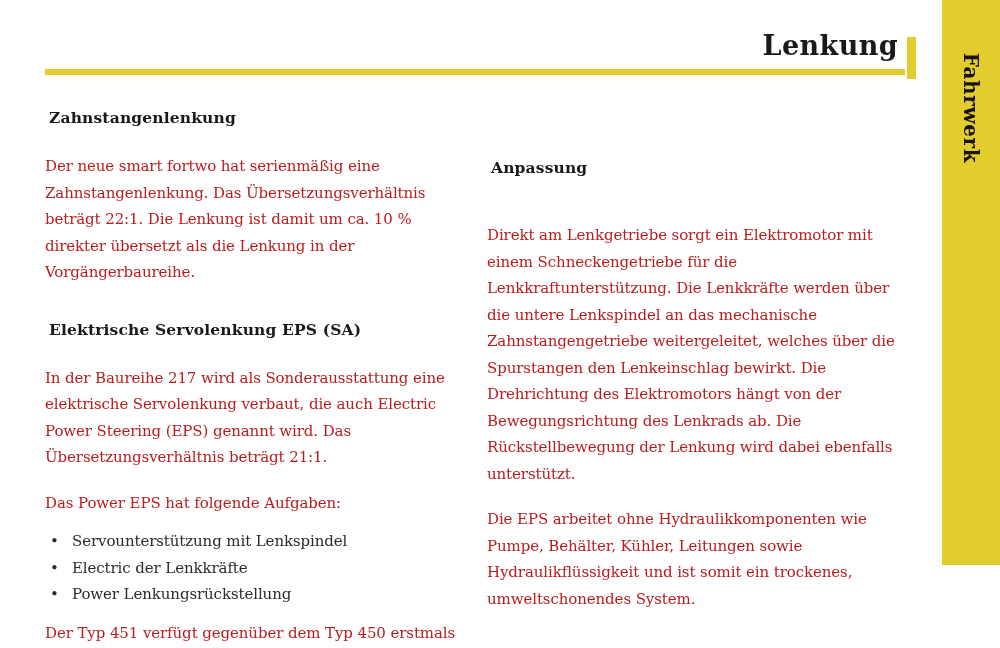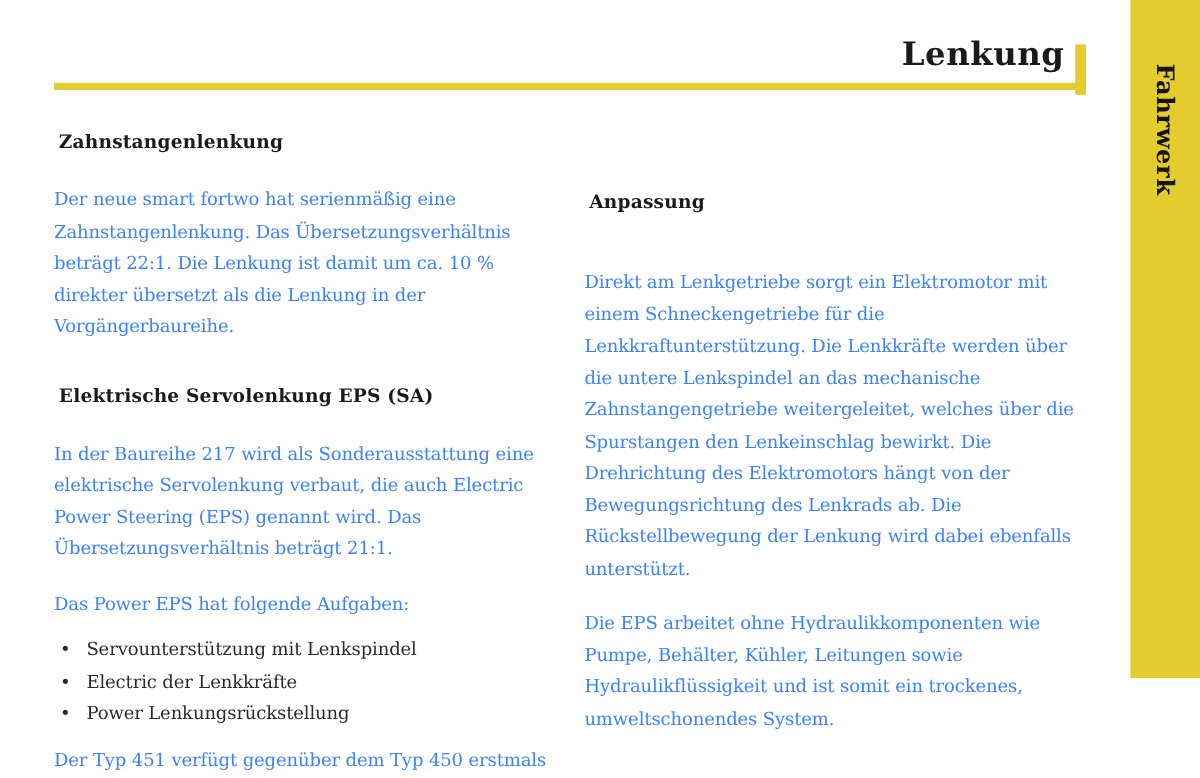--- a/index.html
+++ b/index.html
@@ -44,21 +44,21 @@
     font-family: "DejaVu Serif", "Liberation Serif", serif;
     font-weight: bold;
     font-size: 20px;
     letter-spacing: 0.6px;
     color: #17140f;
   }
 
   
   .header {
     position: absolute;
-    left: 45px;
+    left: 56px;
     top: 30px;
     width: 860px;
     height: 50px;
     text-align: center;
   }
   .page-title {
     position: absolute;
     right: 18px;
     top: 0;
     font-family: "DejaVu Serif", "Liberation Serif", serif;
@@ -108,21 +108,21 @@
     line-height: 20px;
     letter-spacing: 0.15px;
     color: #1a1a1a;
   }
 
   p.body-text {
     margin: 0;
     font-family: "DejaVu Serif", "Liberation Serif", serif;
     font-size: 15px;
     line-height: 26.5px;
-    color: #3b82f6;
+    color: #b91c1c;
     letter-spacing: -0.1px;
   }
 
   ul.bullet-list {
     margin: 0;
     padding: 0;
     list-style: none;
   }
   ul.bullet-list li {
     position: relative;

